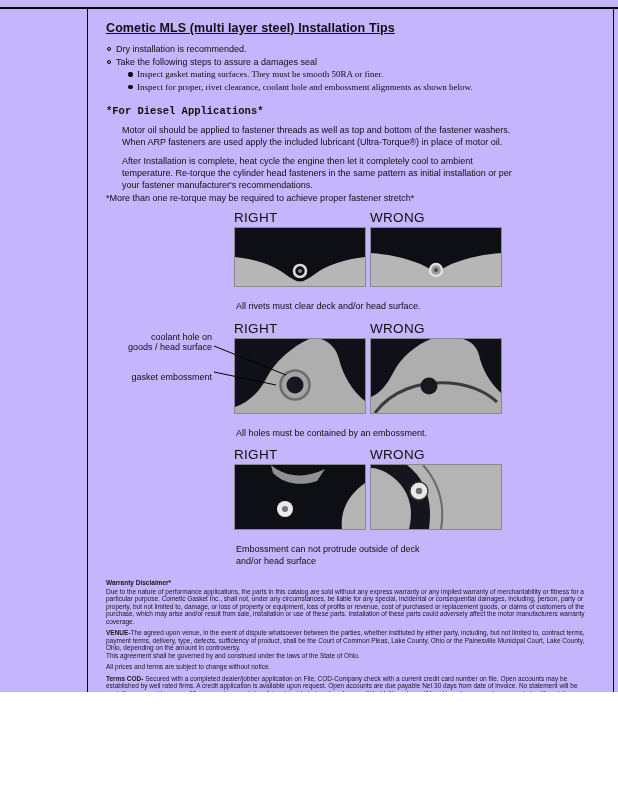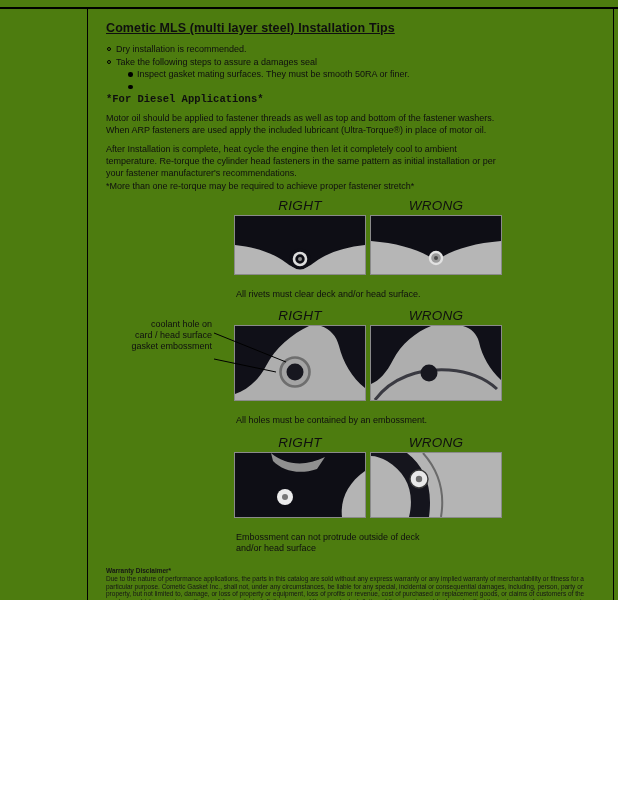--- a/index.html
+++ b/index.html
@@ -1,48 +1,48 @@
 <!DOCTYPE html>
 <html><head>
 <meta charset="utf-8">
 <style>
   html,body{margin:0;padding:0;background:#ffffff;}
-  .page{position:relative;width:618px;height:600px;background:#4d7c0f;overflow:hidden;
+  .page{position:relative;width:618px;height:692px;background:#c4b5fd;overflow:hidden;
         font-family:"Liberation Sans",sans-serif;color:#0f0f0f;}
   .hrule{position:absolute;left:0;width:100%;height:2px;background:#000;}
   .hrule.top{top:7px;}
   .hrule.bottom{top:791px;}
   .vrule{position:absolute;top:8px;height:783px;width:1px;background:#000;}
   .vrule.left{left:87px;}
   .vrule.right{left:613px;}
   .content{position:absolute;left:106px;top:14px;width:484px;}
   .title{font-size:12.5px;font-weight:bold;text-decoration:underline;margin-top:7px;letter-spacing:.1px;}
   .bullets{margin-top:8px;}
   .blt{position:relative;padding-left:10px;font-size:9px;line-height:12.5px;}
   .blt .mk{position:absolute;left:1px;top:4px;width:4px;height:4px;border:1px solid #000;
            border-radius:50%;box-sizing:border-box;}
-  .blt.sub{margin-left:21px;}
+  .blt.sub{margin-left:21px;font-family:Liberation Serif, serif;}
   .blt.sub .mk{background:#000;border:none;width:4.5px;height:4.5px;top:3.8px;}
   .heading{margin-top:12px;font-size:10.5px;font-weight:bold;font-family:Liberation Mono, monospace;}
-  .para{margin-top:7px;font-size:9px;line-height:12px;max-width:404px;}
+  .para{margin-top:7px;font-size:9px;line-height:12px;max-width:404px;margin-left:16px;}
   .note{margin-top:2px;font-size:9px;}
   .figure{margin-left:128px;width:268px;}
   .figure.f1{margin-top:7px;}
   .figure.f2{margin-top:8px;}
   .figure.f3{margin-top:8px;}
   .fig-labels{display:flex;gap:4px;margin-bottom:2px;}
-  .fig-labels span{width:132px;text-align:center;font-size:13.5px;letter-spacing:.3px;font-style:italic;}
+  .fig-labels span{width:132px;font-size:13.5px;letter-spacing:.3px;}
   .fig-panels{display:flex;gap:4px;position:relative;}
   .panel{width:132px;border:1px solid #8a8a8a;line-height:0;background:#c4c4c4;box-sizing:border-box;}
   .panel svg{display:block;width:130px;}
   .fig-caption{margin:14px 0 0 2px;font-size:9px;line-height:11.5px;white-space:pre-line;}
   .callout{position:absolute;left:-122px;width:100px;text-align:right;font-size:9px;
            line-height:10.5px;white-space:pre-line;}
   .callout.c1{top:-6px;}
-  .callout.c2{top:16px;}
+  .callout.c2{top:34px;}
   .connector{position:absolute;left:-20px;top:0;overflow:visible;}
   .connector line{stroke:#000;stroke-width:1;}
   .fineprint{margin-top:12px;font-size:6.5px;line-height:7.5px;width:482px;color:#161616;}
   .fineprint .fp-h{font-weight:bold;margin-bottom:1px;}
   .fineprint p{margin:0 0 4px 0;}
   .fineprint .lead{font-weight:bold;}
   .fineprint .txt{white-space:pre-line;}
   .footer{position:absolute;left:387px;top:758px;font-size:11.5px;letter-spacing:.2px;}
 </style>
 </head>
@@ -66,20 +66,21 @@
       <div class="blt">
         <span class="mk"></span>
         <span>Take the following steps to assure a damages seal</span>
       </div>
       <div class="blt sub">
         <span class="mk"></span>
         <span>Inspect gasket mating surfaces.  They must be smooth 50RA or finer.</span>
       </div>
       <div class="blt sub">
         <span class="mk"></span>
+        <span>Inspect for proper, rivet clearance, coolant hole and embossment alignments as shown below.</span>
       </div>
     </div>
 
     <div class="heading">*For Diesel Applications*</div>
     <div class="para">Motor oil should be applied to fastener threads as well as top and bottom of the fastener washers. When ARP fasteners are used apply the included lubricant (Ultra-Torque®) in place of motor oil.</div>
     <div class="para">After Installation is complete, heat cycle the engine then let it completely cool to ambient temperature. Re-torque the cylinder head fasteners in the same pattern as initial installation or per your fastener manufacturer's recommendations.</div>
     <div class="note">*More than one re-torque may be required to achieve proper fastener stretch*</div>
 
     <section class="figure f1">
       <div class="fig-labels">
@@ -126,21 +127,21 @@
         <div class="panel">
           <svg width="130" height="74" viewBox="0 0 130 74">
             <rect width="130" height="74" fill="#aeaeae"></rect>
             <path d="M0,0 H60 C45,6 30,18 22,34 C16,46 8,55 0,58 Z" fill="#101018"></path>
             <path d="M130,0 V54 C119,44 111,30 108,16 C106,8 100,2 92,0 Z" fill="#101018"></path>
             <path d="M4,74 C20,52 48,42 78,44 C98,45.5 114,52 126,63" fill="none" stroke="#3a3a42" stroke-width="3"></path>
             <circle cx="58" cy="47" r="8.5" fill="#17171f"></circle>
           </svg>
         </div>
         <div class="callout c1">coolant hole on
-card / head surface</div>
+goods / head surface</div>
         <div class="callout c2">gasket embossment</div>
         <svg class="connector" width="90" height="70" viewBox="0 0 90 70">
           <line x1="0" y1="8" x2="72" y2="37"></line>
           <line x1="0" y1="34" x2="62" y2="47"></line>
         </svg>
       </div>
       <div class="fig-caption">All holes must be contained by an embossment.</div>
     </section>
 
     <section class="figure f3">

